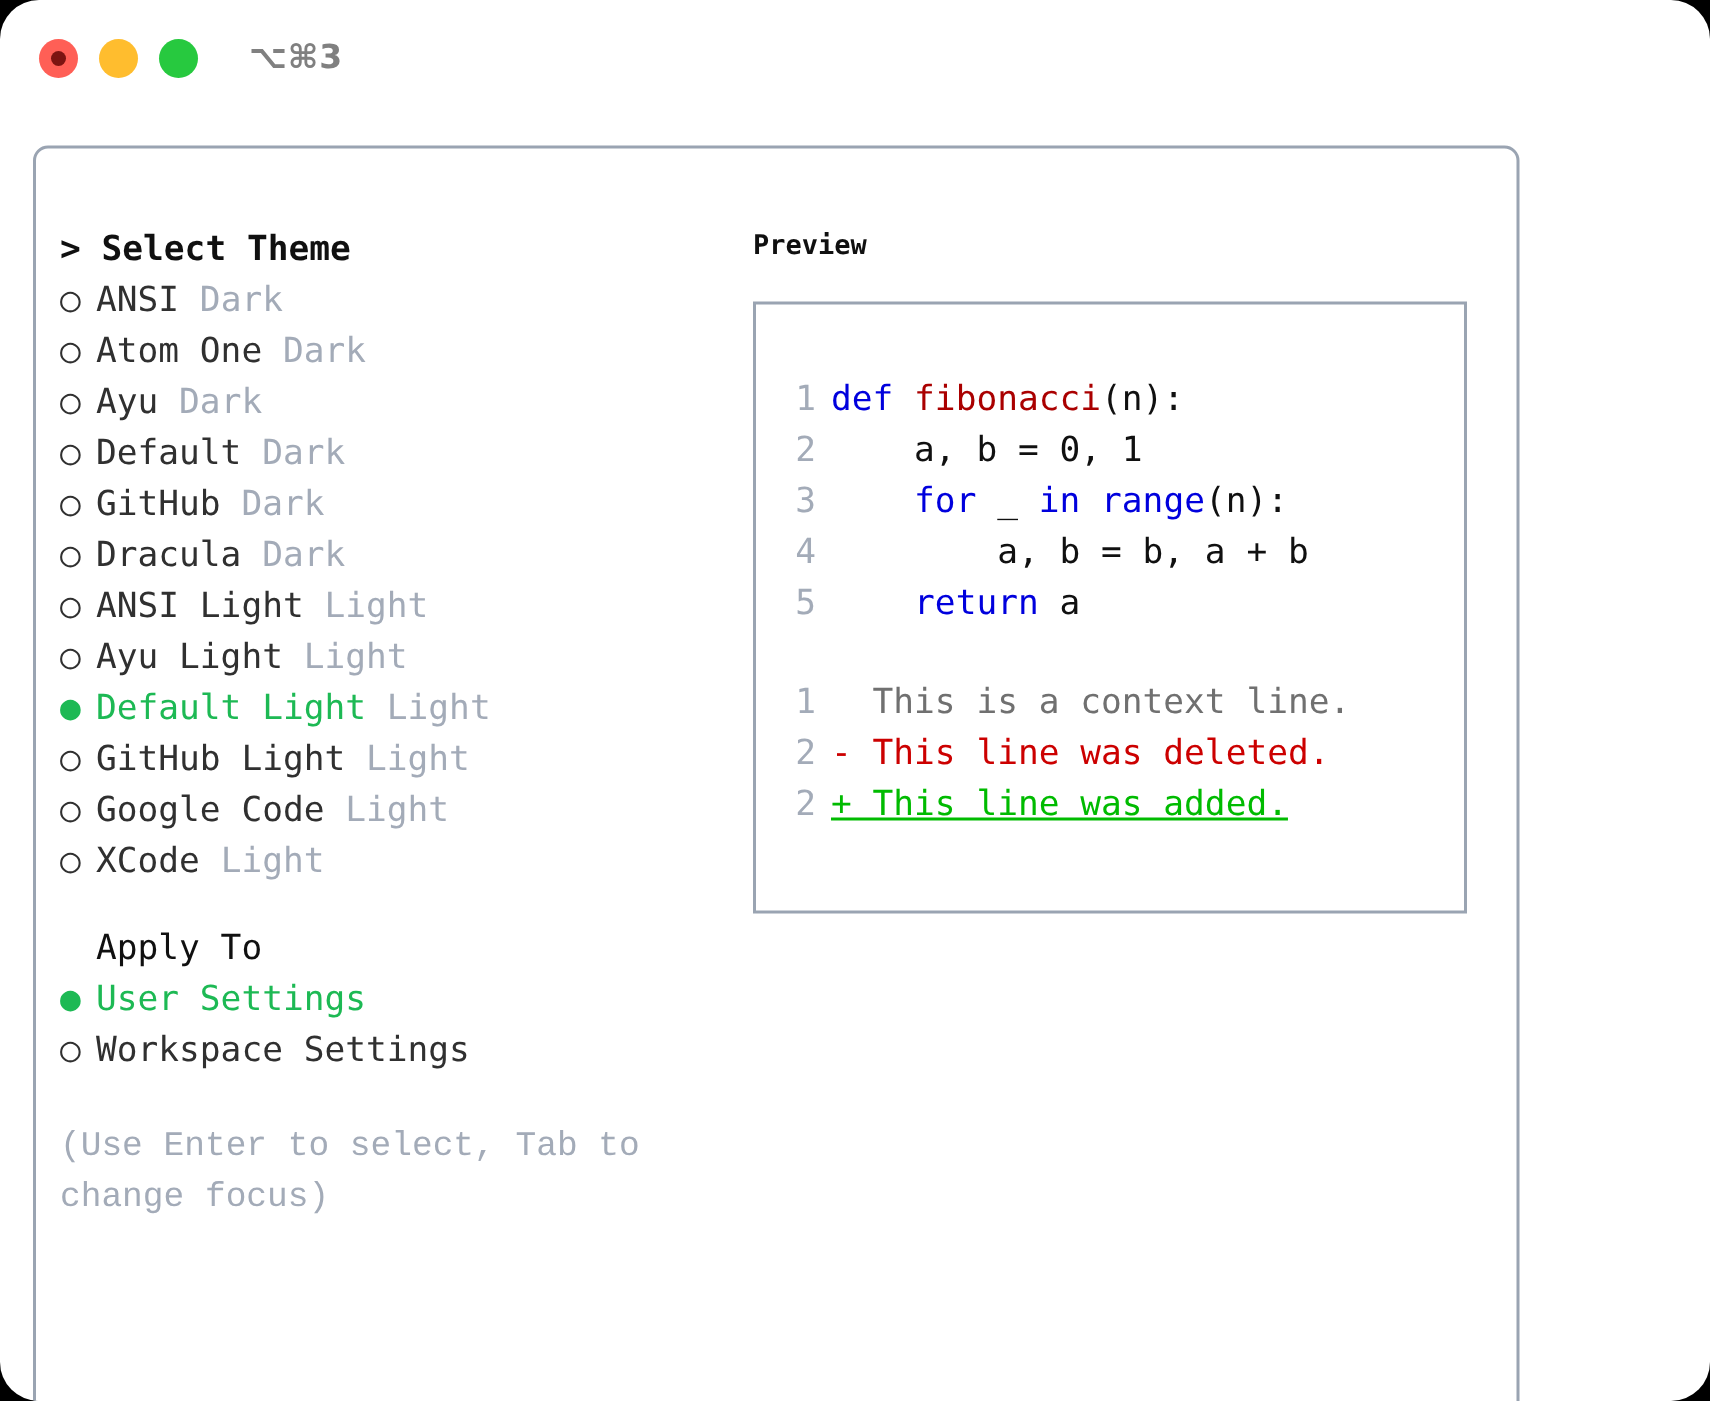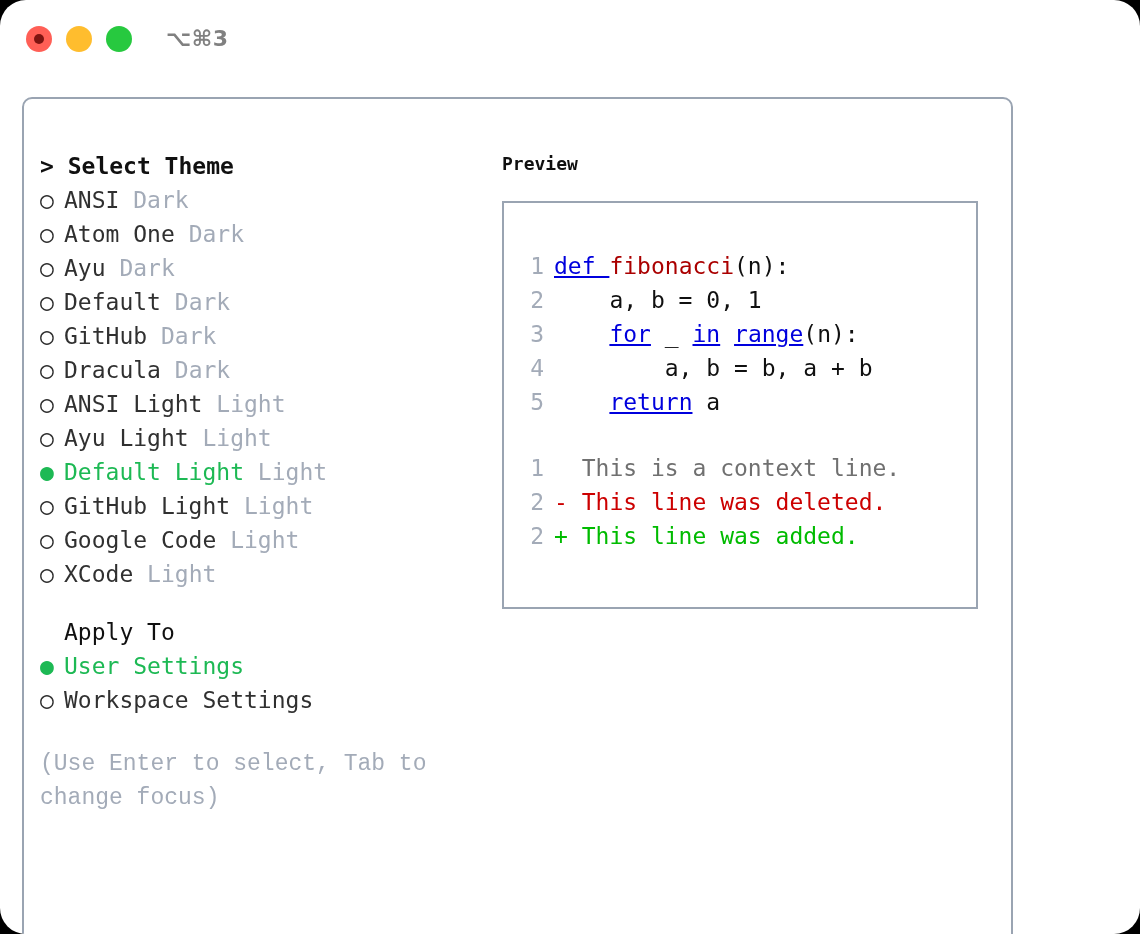--- a/index.html
+++ b/index.html
@@ -172,29 +172,29 @@
   }
 
   .lineno {
     display: inline-block;
     width: 26px;
     text-align: right;
     color: #a3abb8;
     margin-right: 10px;
   }
 
-  .kw   { color: #0000dd; text-decoration: underline; }
+  .kw   { color: #0000dd; }
   .fn   { color: #aa0000; }
   .plain{ color: #101010; }
 
   .diff-gap { height: 32px; }
 
   .diff-ctx { color: #707070; }
   .diff-del { color: #cc0000; }
-  .diff-add { color: #00bb00; }
+  .diff-add { color: #00bb00; text-decoration: underline; }
 </style>
 </head>
 <body>
 
 <div id="window">
 
   <div id="titlebar">
     <div class="traffic-light" id="tl-close"></div>
     <div id="tl-close-dot"></div>
     <div class="traffic-light" id="tl-min"></div>

